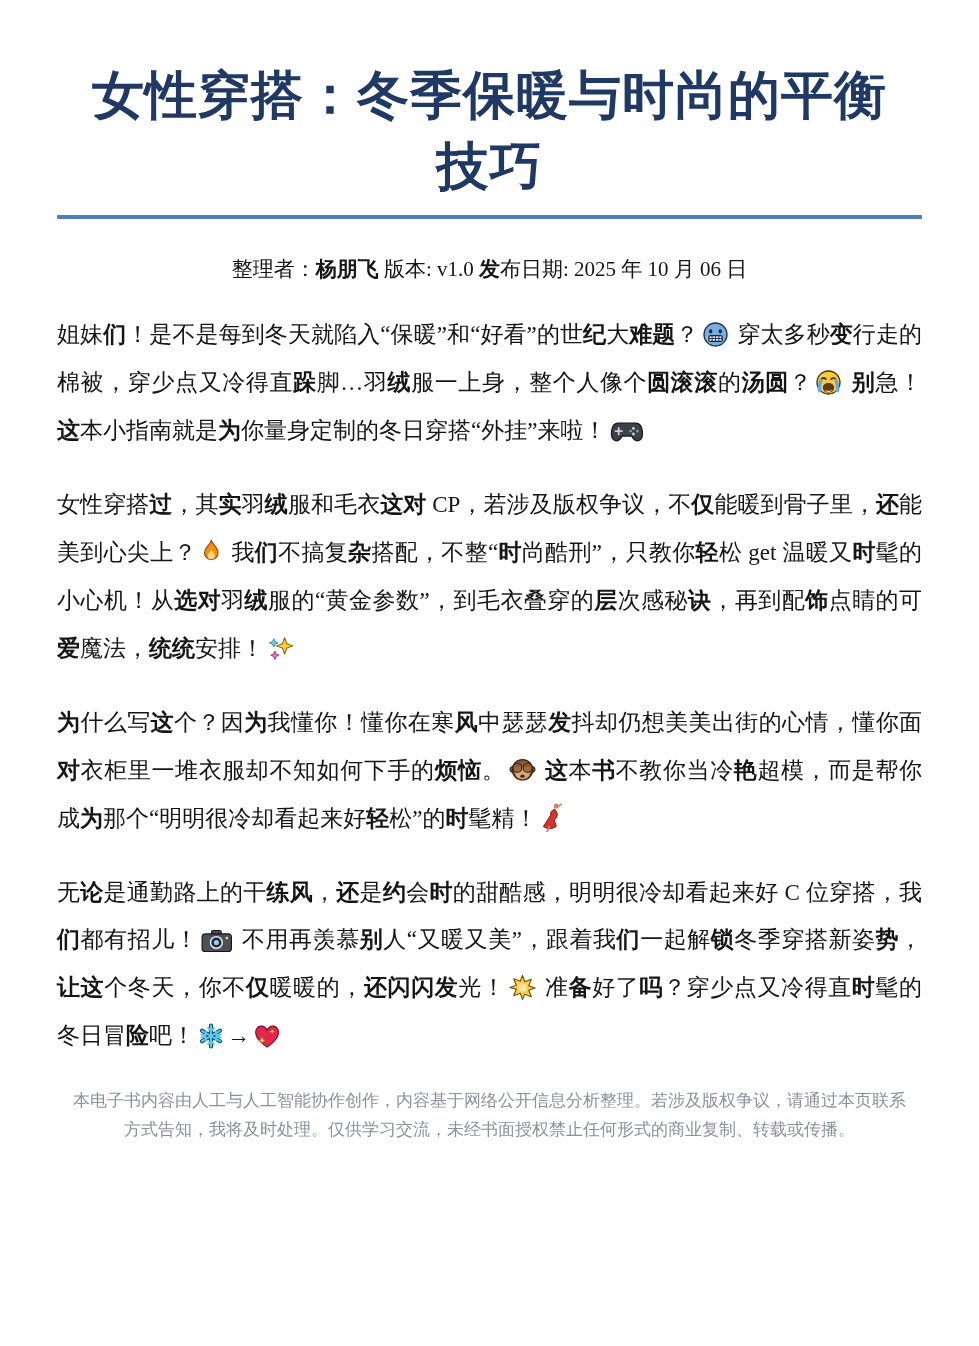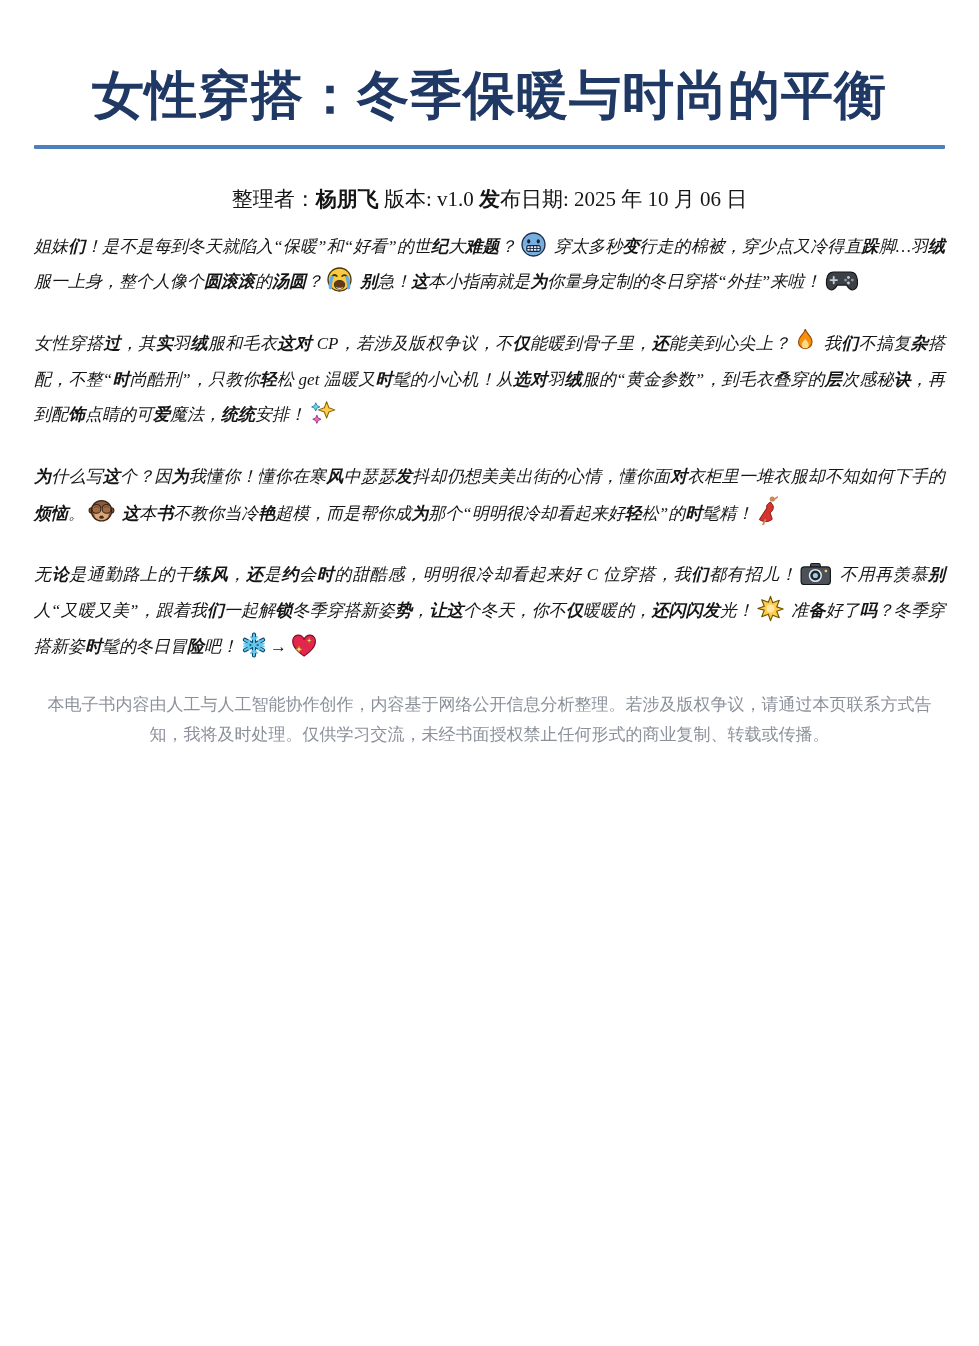--- a/index.html
+++ b/index.html
@@ -1,45 +1,46 @@
 <!DOCTYPE html>
 <html><head>
 <meta charset="utf-8">
 <style>
   html,body{margin:0;padding:0;}
   body{
     width:979px;height:1346px;background:#ffffff;overflow:hidden;
     font-family:"Liberation Serif","DejaVu Serif",serif;color:#151515;
   }
-  .page{box-sizing:border-box;width:979px;height:1346px;padding:60px 34px 0;}
+  .page{box-sizing:border-box;width:979px;height:1346px;padding:60px 57px 0;}
   .title{
     margin:0 0 14px;text-align:center;color:#1F3864;
     font-family:"DejaVu Sans","Liberation Sans",sans-serif;
     font-weight:700;font-size:52px;line-height:1.36;letter-spacing:1px;
   }
   .title-line{display:block;}
   .rule{height:4px;background:#4C7FBE;border-radius:1px;margin:2px 0 36px;}
-  .byline{margin:0 0 16px;text-align:center;font-size:21px;}
-  .para{margin:0 0 26px;font-size:17px;line-height:2.04;text-align:justify;font-style:italic;}
+  .byline{margin:0 0 28px;text-align:center;font-size:21px;}
+  .para{margin:0 0 26px;font-size:23px;line-height:2.04;text-align:justify;}
   .fb{font-family:"DejaVu Sans","Liberation Sans",sans-serif;font-weight:700;}
   .emoji{display:inline-block;vertical-align:-6px;line-height:1;margin:0 3px;}
   .emoji svg{height:27px;width:auto;display:inline-block;}
   [data-name="game-controller-emoji"] svg{height:23px;}
   [data-name="camera-emoji"] svg{height:24px;}
   [data-name="woman-dancing-emoji"] svg{height:30px;}
   [data-name="snowflake-emoji"] svg{height:26px;}
   [data-name="sparkling-heart-emoji"] svg{height:25px;}
-  .footer{margin:6px 0 0;font-size:17px;line-height:1.72;color:#8B909A;text-align:center;}
+  .footer{margin:6px 9px 0;font-size:17px;line-height:1.72;color:#8B909A;text-align:center;}
 </style>
 </head>
 <body>
 
 <div class="page" data-name="document-page">
   <h1 class="title" data-name="page-title">
     <span class="title-line" data-name="page-title-line-1">女性穿搭：冬季保暖与时尚的平衡</span>
+    <span class="title-line" data-name="page-title-line-2">技巧</span>
   </h1>
   <div class="rule" data-name="title-rule"></div>
   <p class="byline" data-name="byline"><span>整理者：</span><span class="fb">杨朋飞</span><span> 版本: v1.0 </span><span class="fb">发</span><span>布日期: 2025 年 10 月 06 日</span></p>
   <section data-name="intro-section">
     <p class="para" data-name="paragraph-1"><span>姐妹</span><span class="fb">们</span><span>！是不是每到冬天就陷入“保暖”和“好看”的世</span><span class="fb">纪</span><span>大</span><span class="fb">难题</span><span>？</span><span class="emoji" data-name="cold-face-emoji"><svg viewBox="0 0 36 36">
             <circle cx="18" cy="18" r="15.3" fill="#76aede" stroke="#1c2b4d" stroke-width="1.8"></circle>
             <path d="M5.5 20c0 4 2 8 5 10l1-9z" fill="#a8d2f0" opacity=".7"></path>
             <ellipse cx="11.6" cy="13.8" rx="2.1" ry="2.9" fill="#16223e"></ellipse>
             <ellipse cx="24.4" cy="13.8" rx="2.1" ry="2.9" fill="#16223e"></ellipse>
             <rect x="9" y="19.5" width="18" height="7.6" rx="2.6" fill="#e8f0fa" stroke="#16223e" stroke-width="1.5"></rect>
@@ -85,21 +86,21 @@
           </svg></span></p>
     <p class="para" data-name="paragraph-4"><span>无</span><span class="fb">论</span><span>是通勤路上的干</span><span class="fb">练风</span><span>，</span><span class="fb">还</span><span>是</span><span class="fb">约</span><span>会</span><span class="fb">时</span><span>的甜酷感，明明很冷却看起来好 C 位穿搭，我</span><span class="fb">们</span><span>都有招儿！</span><span class="emoji" data-name="camera-emoji"><svg viewBox="0 0 42 32">
             <rect x="14" y="2" width="13" height="7" rx="2.2" fill="#4b5158" stroke="#14161a" stroke-width="1.5"></rect>
             <rect x="1.5" y="6.5" width="39" height="23.5" rx="4.5" fill="#4b5158" stroke="#14161a" stroke-width="1.6"></rect>
             <circle cx="20.5" cy="18" r="7.8" fill="#23262a" stroke="#e4e9ef" stroke-width="2"></circle>
             <circle cx="20.5" cy="18" r="3.4" fill="#8fd3f4"></circle>
             <circle cx="34.5" cy="12" r="1.7" fill="#ffd983"></circle>
           </svg></span><span> 不用再羡慕</span><span class="fb">别</span><span>人“又暖又美”，跟着我</span><span class="fb">们</span><span>一起解</span><span class="fb">锁</span><span>冬季穿搭新姿</span><span class="fb">势</span><span>，</span><span class="fb">让这</span><span>个冬天，你不</span><span class="fb">仅</span><span>暖暖的，</span><span class="fb">还闪闪发</span><span>光！</span><span class="emoji" data-name="glowing-star-emoji"><svg viewBox="0 0 36 36">
             <path d="M18 1.8l2.9 8.6 8.8-3.4-3.4 8.8 8.6 2.9-8.6 2.9 3.4 8.8-8.8-3.4L18 34.2l-2.9-8.6-8.8 3.4 3.4-8.8L1.1 18l8.6-2.9-3.4-8.8 8.8 3.4z" fill="#ffcc4d" stroke="#6e5200" stroke-width="1.5" stroke-linejoin="round"></path>
             <circle cx="18" cy="18" r="5.2" fill="#ffe8a6"></circle>
-          </svg></span><span> 准</span><span class="fb">备</span><span>好了</span><span class="fb">吗</span><span>？冬季穿搭新姿</span><span class="fb">时</span><span>髦的冬日冒</span><span class="fb">险</span><span>吧！</span><span class="emoji" data-name="snowflake-emoji"><svg viewBox="0 0 36 36">
+          </svg></span><span> 准</span><span class="fb">备</span><span>好了</span><span class="fb">吗</span><span>？穿少点又冷得直</span><span class="fb">时</span><span>髦的冬日冒</span><span class="fb">险</span><span>吧！</span><span class="emoji" data-name="snowflake-emoji"><svg viewBox="0 0 36 36">
             <g fill="none" stroke="#0d4a66" stroke-width="5.8" stroke-linecap="round">
               <path d="M18 3.5v29M5.5 10.8l25 14.4M30.5 10.8l-25 14.4"></path>
             </g>
             <g fill="none" stroke="#62c6ef" stroke-width="2.8" stroke-linecap="round">
               <path d="M18 3.5v29M5.5 10.8l25 14.4M30.5 10.8l-25 14.4M14 7l4 4 4-4M14 29l4-4 4 4M4.5 16l5.5 1.5L11.5 12M31.5 16L26 17.5 24.5 12M31.5 20L26 18.5l-1.5 5.5M4.5 20l5.5-1.5 1.5 5.5"></path>
             </g>
           </svg></span><span>→</span><span class="emoji" data-name="sparkling-heart-emoji"><svg viewBox="0 0 36 32">
             <path d="M18 29.5S3.5 20.5 3.5 11.2A7.2 7.2 0 0 1 18 8.9a7.2 7.2 0 0 1 14.5 2.3C32.5 20.5 18 29.5 18 29.5z" fill="#e2264d" stroke="#7d0f26" stroke-width="1.5"></path>
             <path d="M11.5 16.5l1.3 3 3 1.3-3 1.3-1.3 3-1.3-3-3-1.3 3-1.3z" fill="#ffd983" stroke="#a87b00" stroke-width=".8"></path>
             <path d="M24.5 6.5l.9 2.1 2.1.9-2.1.9-.9 2.1-.9-2.1-2.1-.9 2.1-.9z" fill="#ffd983" stroke="#a87b00" stroke-width=".8"></path>

